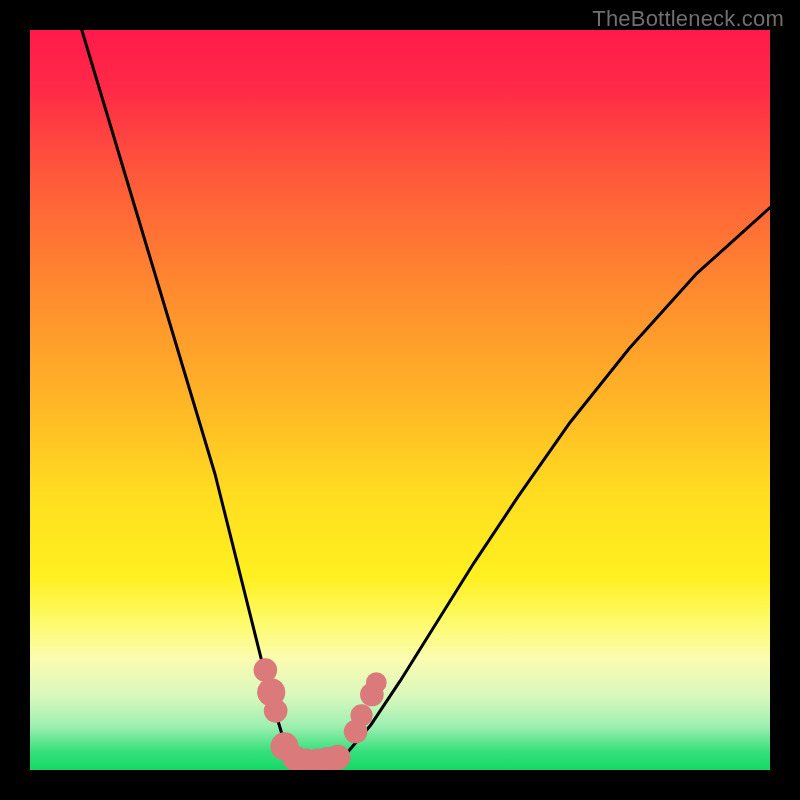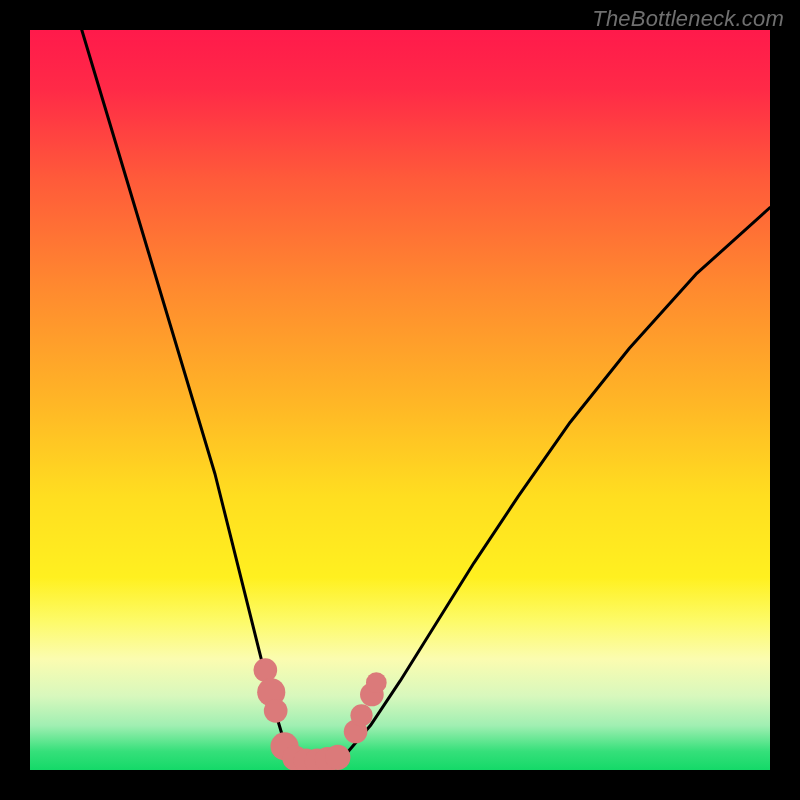--- a/index.html
+++ b/index.html
@@ -11,21 +11,20 @@
     overflow: hidden;
     font-family: Arial, Helvetica, sans-serif;
   }
   .frame {
     position: absolute;
     top: 0;
     left: 0;
     width: 796px;
     height: 800px;
     background: #000;
-    font-style: italic;
   }
   .plot-area {
     position: absolute;
     top: 30px;
     left: 30px;
     width: 740px;
     height: 740px;
     
   }
   .gradient {

